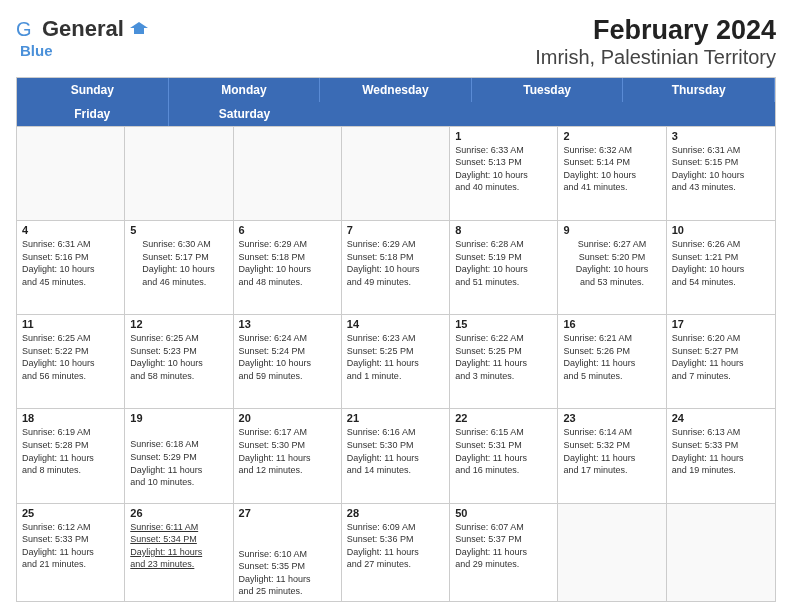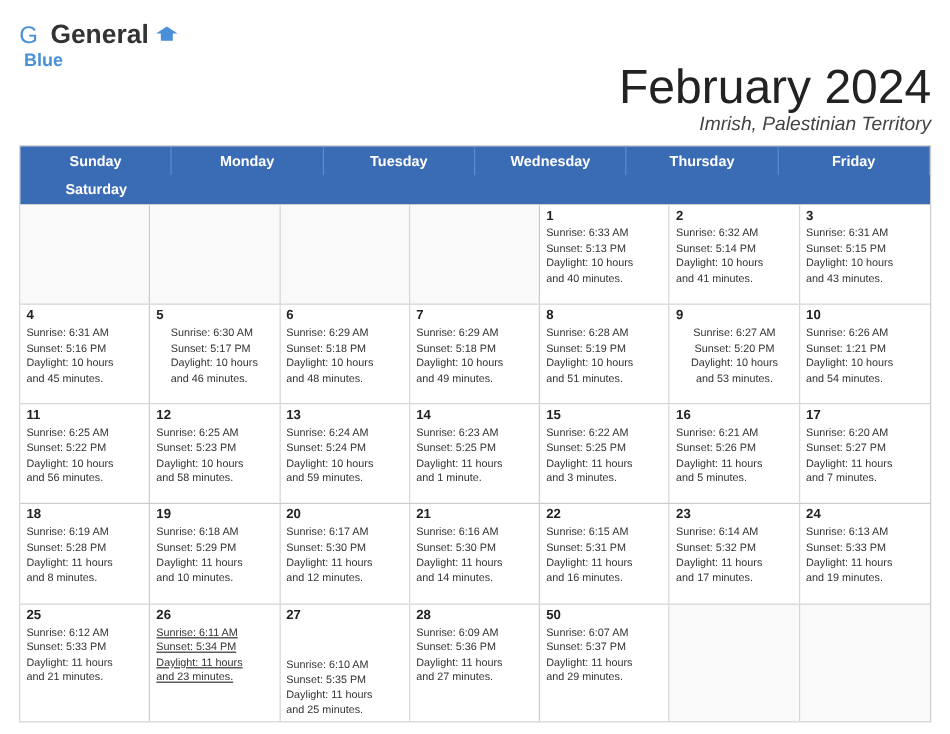--- a/index.html
+++ b/index.html
@@ -25,41 +25,39 @@
     }
     .logo {
       display: flex;
       flex-direction: column;
       align-items: flex-start;
     }
     .title-block {
       text-align: right;
     }
     .title-block h1 {
-      font-size: 40px;
-      font-weight: normal;
+      font-size: 27px;
+      font-weight: bold;
       color: #222;
       line-height: 1.1;
-      margin-top: 35px;
     }
     .title-block h2 {
-      font-size: 16px;
+      font-size: 20px;
       color: #444;
       font-weight: normal;
-      font-style: italic;
     }
     .calendar {
       flex: 1;
       display: flex;
       flex-direction: column;
       border: 1px solid #ccc;
     }
     .cal-header {
       display: grid;
-      grid-template-columns: repeat(6, 1fr);
+      grid-template-columns: repeat(5, 1fr);
       background: #3a6bb5;
     }
     .cal-header-cell {
       color: #fff;
       font-weight: bold;
       font-size: 12px;
       text-align: center;
       padding: 5px 2px;
       border-right: 1px solid #5a8bd5;
     }
@@ -121,22 +119,22 @@
     <div class="title-block">
       <h1>February 2024</h1>
       <h2>Imrish, Palestinian Territory</h2>
     </div>
   </div>
 
   <div class="calendar">
     <div class="cal-header">
       <div class="cal-header-cell">Sunday</div>
       <div class="cal-header-cell">Monday</div>
+      <div class="cal-header-cell">Wednesday</div>
       <div class="cal-header-cell">Tuesday</div>
-      <div class="cal-header-cell">Wednesday</div>
       <div class="cal-header-cell">Thursday</div>
       <div class="cal-header-cell">Friday</div>
       <div class="cal-header-cell">Saturday</div>
     </div>
     <div class="cal-body" id="cal-body">
     <div class="cal-row">
           <div class="cal-cell empty"></div>
           <div class="cal-cell empty"></div>
           <div class="cal-cell empty"></div>
           <div class="cal-cell empty"></div>
@@ -267,21 +265,21 @@
         <div class="cal-row">
           <div class="cal-cell">
             <div class="day-num">18</div>
             <div class="day-info" style="white-space: pre-line;">Sunrise: 6:19 AM
 Sunset: 5:28 PM
 Daylight: 11 hours
 and 8 minutes.</div>
           </div>
           <div class="cal-cell">
             <div class="day-num">19</div>
-            <div class="day-info" style="white-space: pre-line;">Sunrise: 6:18 AM
+            <div class="day-info" style="white-space: pre-line; margin-top: 12px;">Sunrise: 6:18 AM
 Sunset: 5:29 PM
 Daylight: 11 hours
 and 10 minutes.</div>
           </div>
           <div class="cal-cell">
             <div class="day-num">20</div>
             <div class="day-info" style="white-space: pre-line;">Sunrise: 6:17 AM
 Sunset: 5:30 PM
 Daylight: 11 hours
 and 12 minutes.</div>

